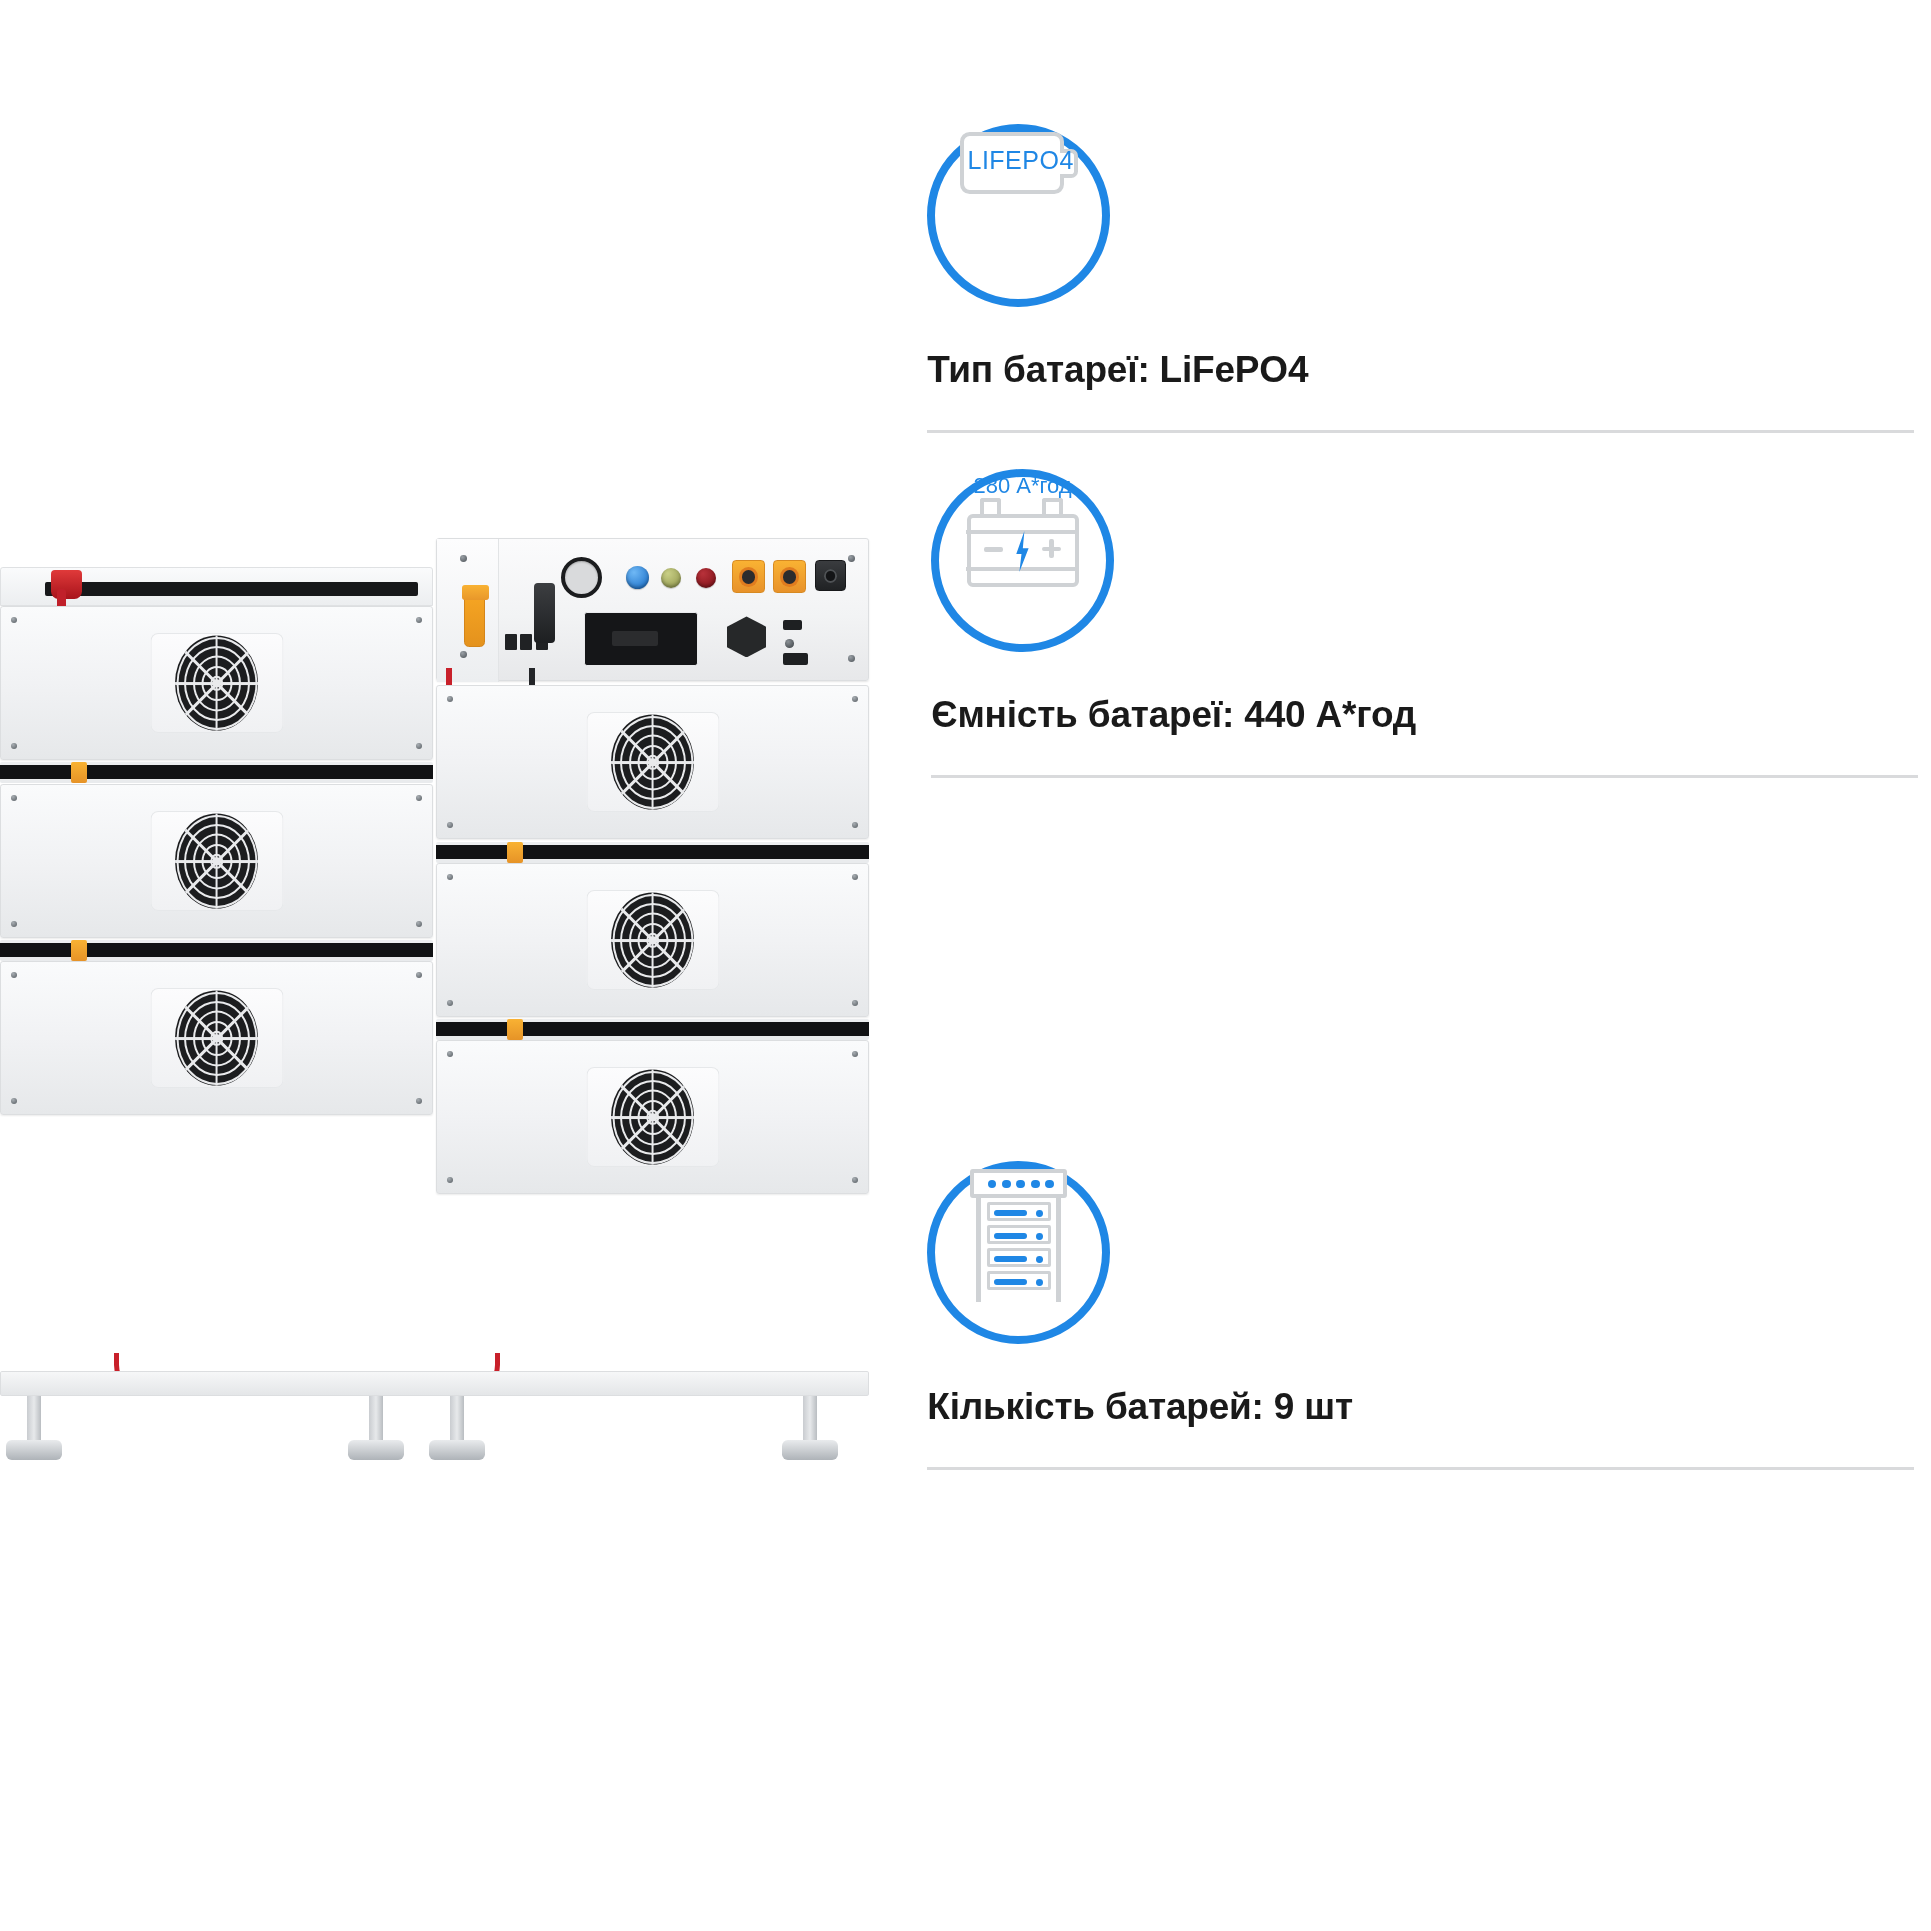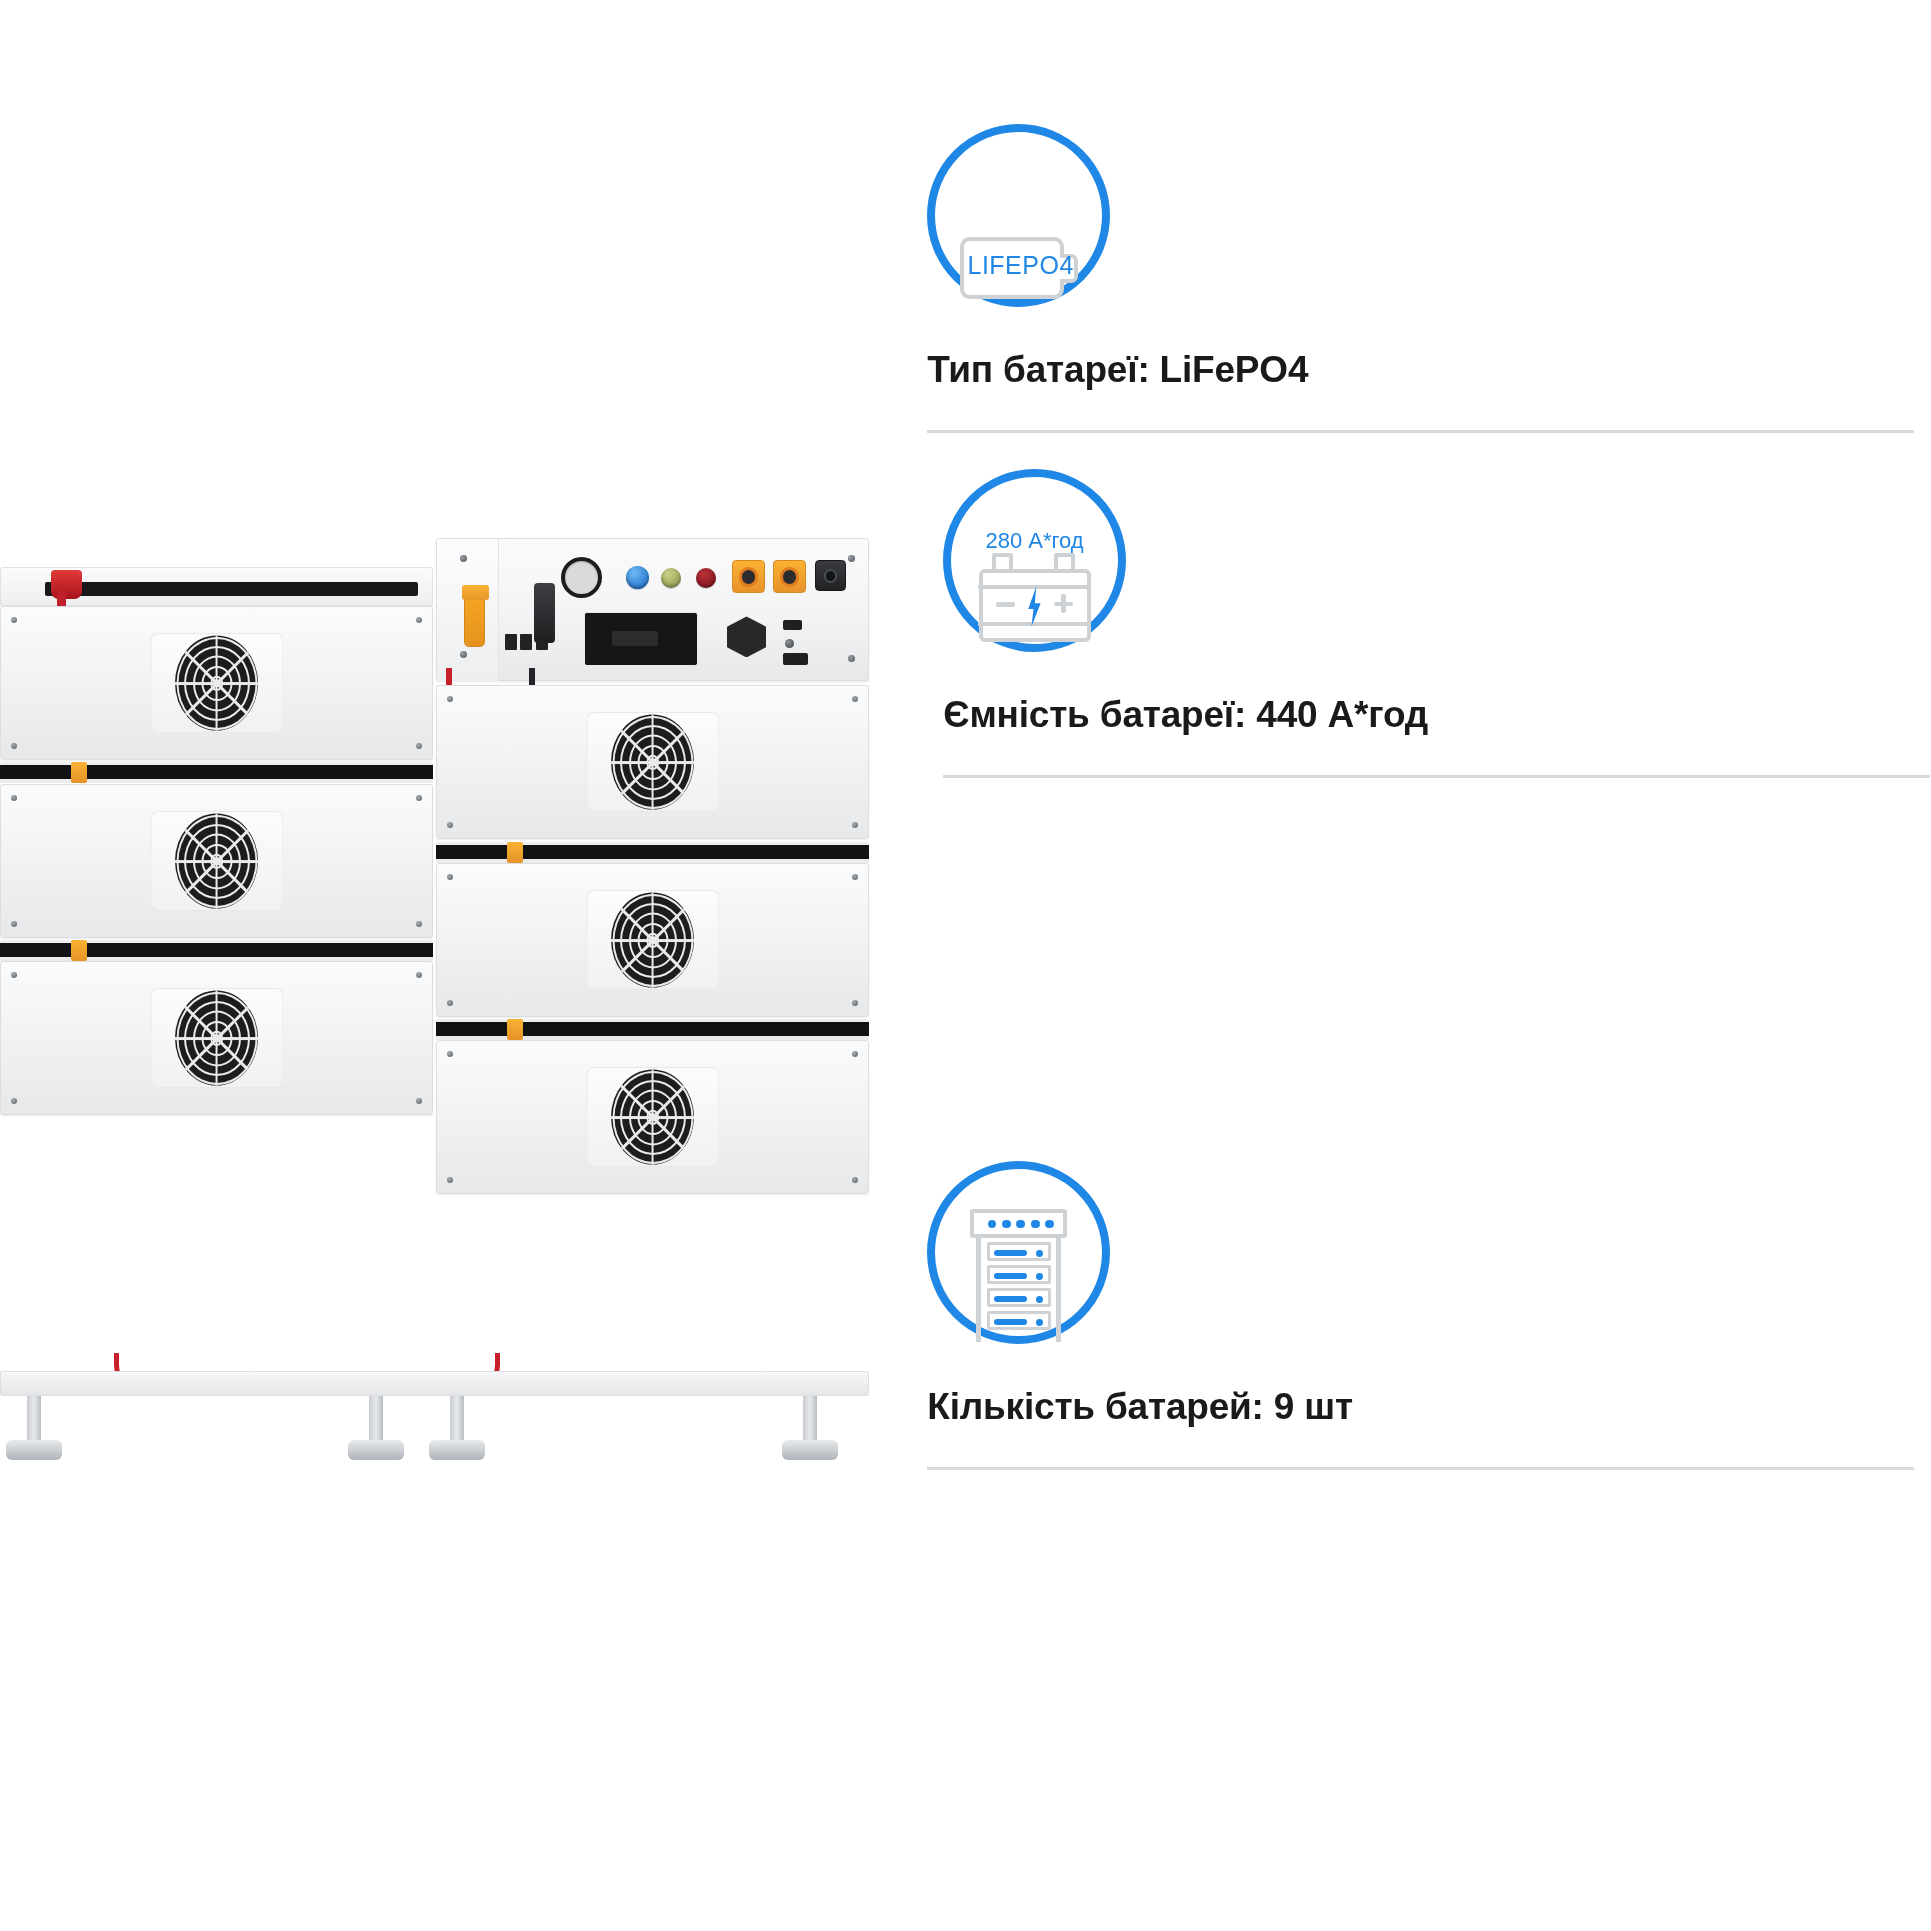--- a/index.html
+++ b/index.html
@@ -181,21 +181,21 @@
     background: linear-gradient(180deg,#e9ebed,#aeb3b8); border-radius:5.8px;
   }
 
   
   .specs { position: absolute; left: 908px; top: 0; width: 1023px; height: 1931px; }
   .spec { position: relative; }
   .icon-wrap { display:flex; justify-content:flex-start; padding-left: 19.3px; }
   .ring-icon {
     width: 183px; height: 183px; border-radius: 50%;
     border: 8.7px solid #1f87e5;
-    position: relative; display:flex; align-items:flex-end; justify-content:center;
+    position: relative; display:flex; align-items:flex-start; justify-content:center;
     background:#fff;
   }
   .spec-label {
     font-size: 37px; font-weight: 700; color: #1a1a1a;
     letter-spacing: -0.2px; white-space: nowrap;
   }
   .divider { height: 2.9px; background: #d9dadc; width: 987px; }
 
   
   .bat1 { position: relative; width: 118px; height: 62px; }
@@ -449,21 +449,21 @@
             <span class="body"></span>
             <span class="cap"></span>
             <span class="txt">LIFEPO4</span>
           </div>
         </div>
       </div>
       <div class="spec-label" style="margin-top:42px; margin-left:19.3px;">Тип батареї: LiFePO4</div>
       <div class="divider" style="margin-top:39px; margin-left:19.3px;"></div>
     </div>
 
-    <div class="spec" style="position:absolute; left:16px; top:469px;">
+    <div class="spec" style="position:absolute; left:4px; top:469px;">
       <div class="icon-wrap">
         <div class="ring-icon">
           <div class="bat2">
             <span class="cap-txt">280 А*год</span>
             <span class="post l"></span>
             <span class="post r"></span>
             <span class="shell"></span>
             <span class="minus"></span>
             <span class="bolt"></span>
             <span class="plus"></span>

